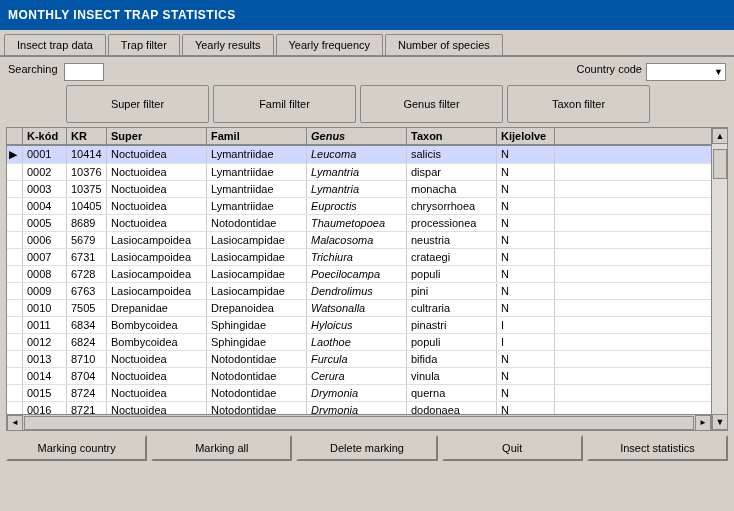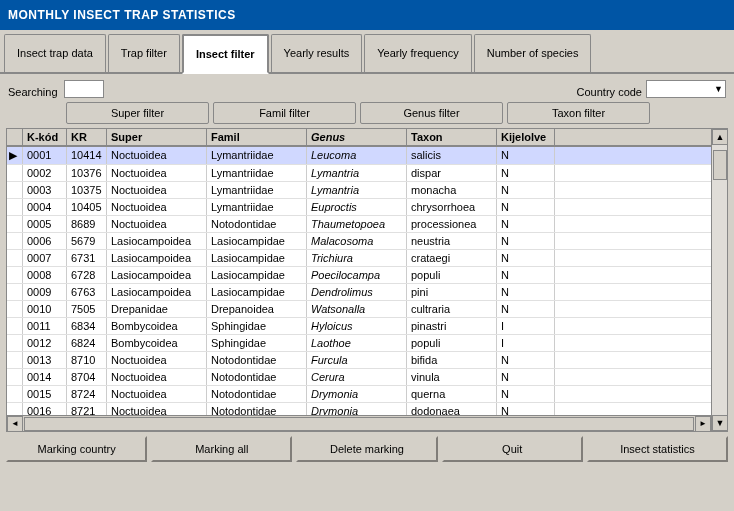--- a/index.html
+++ b/index.html
@@ -15,21 +15,21 @@
     }
 
     .tabs-row {
       display: flex;
       background: #d4d0c8;
       border-bottom: 2px solid #888;
       padding: 4px 4px 0 4px;
     }
 
     .tab {
-      padding: 12px 12px;
+      padding: 4px 12px;
       border: 1px solid #888;
       border-bottom: none;
       background: #d4d0c8;
       cursor: pointer;
       margin-right: 2px;
       border-radius: 2px 2px 0 0;
       font-size: 11px;
     }
 
     .tab.active {
@@ -41,21 +41,21 @@
       z-index: 1;
     }
 
     .main-content {
       background: #d4d0c8;
       padding: 6px 6px 0 6px;
     }
 
     .search-row {
       display: flex;
-      align-items: flex-end;
+      align-items: flex-start;
       margin-bottom: 4px;
       padding: 0 2px;
     }
 
     .search-label {
       margin-right: 6px;
       font-size: 11px;
     }
 
     .search-box {
@@ -85,21 +85,21 @@
     }
 
     .filter-row {
       display: flex;
       gap: 4px;
       margin-bottom: 4px;
     }
 
     .filter-btn {
       flex: 1;
-      height: 22px;
+      height: 38px;
       border: 1px solid #888;
       background: #d4d0c8;
       cursor: pointer;
       text-align: center;
       line-height: 20px;
       font-size: 11px;
       border-radius: 2px;
     }
 
     .filter-btn:first-child {
@@ -233,21 +233,20 @@
 </head>
 <body>
 
 <div>
   <div class="title-bar">MONTHLY INSECT TRAP STATISTICS</div>
 </div>
 
 <div class="tabs-row">
   <div class="tab">Insect trap data</div>
   <div class="tab">Trap filter</div>
-  <div class="tab active">Insect filter</div>
   <div class="tab">Yearly results</div>
   <div class="tab">Yearly frequency</div>
   <div class="tab">Number of species</div>
 </div>
 
 <div class="main-content">
 
   <div class="search-row">
     <span class="search-label">Searching</span>
     <input class="search-box" type="text" value="" style="">

